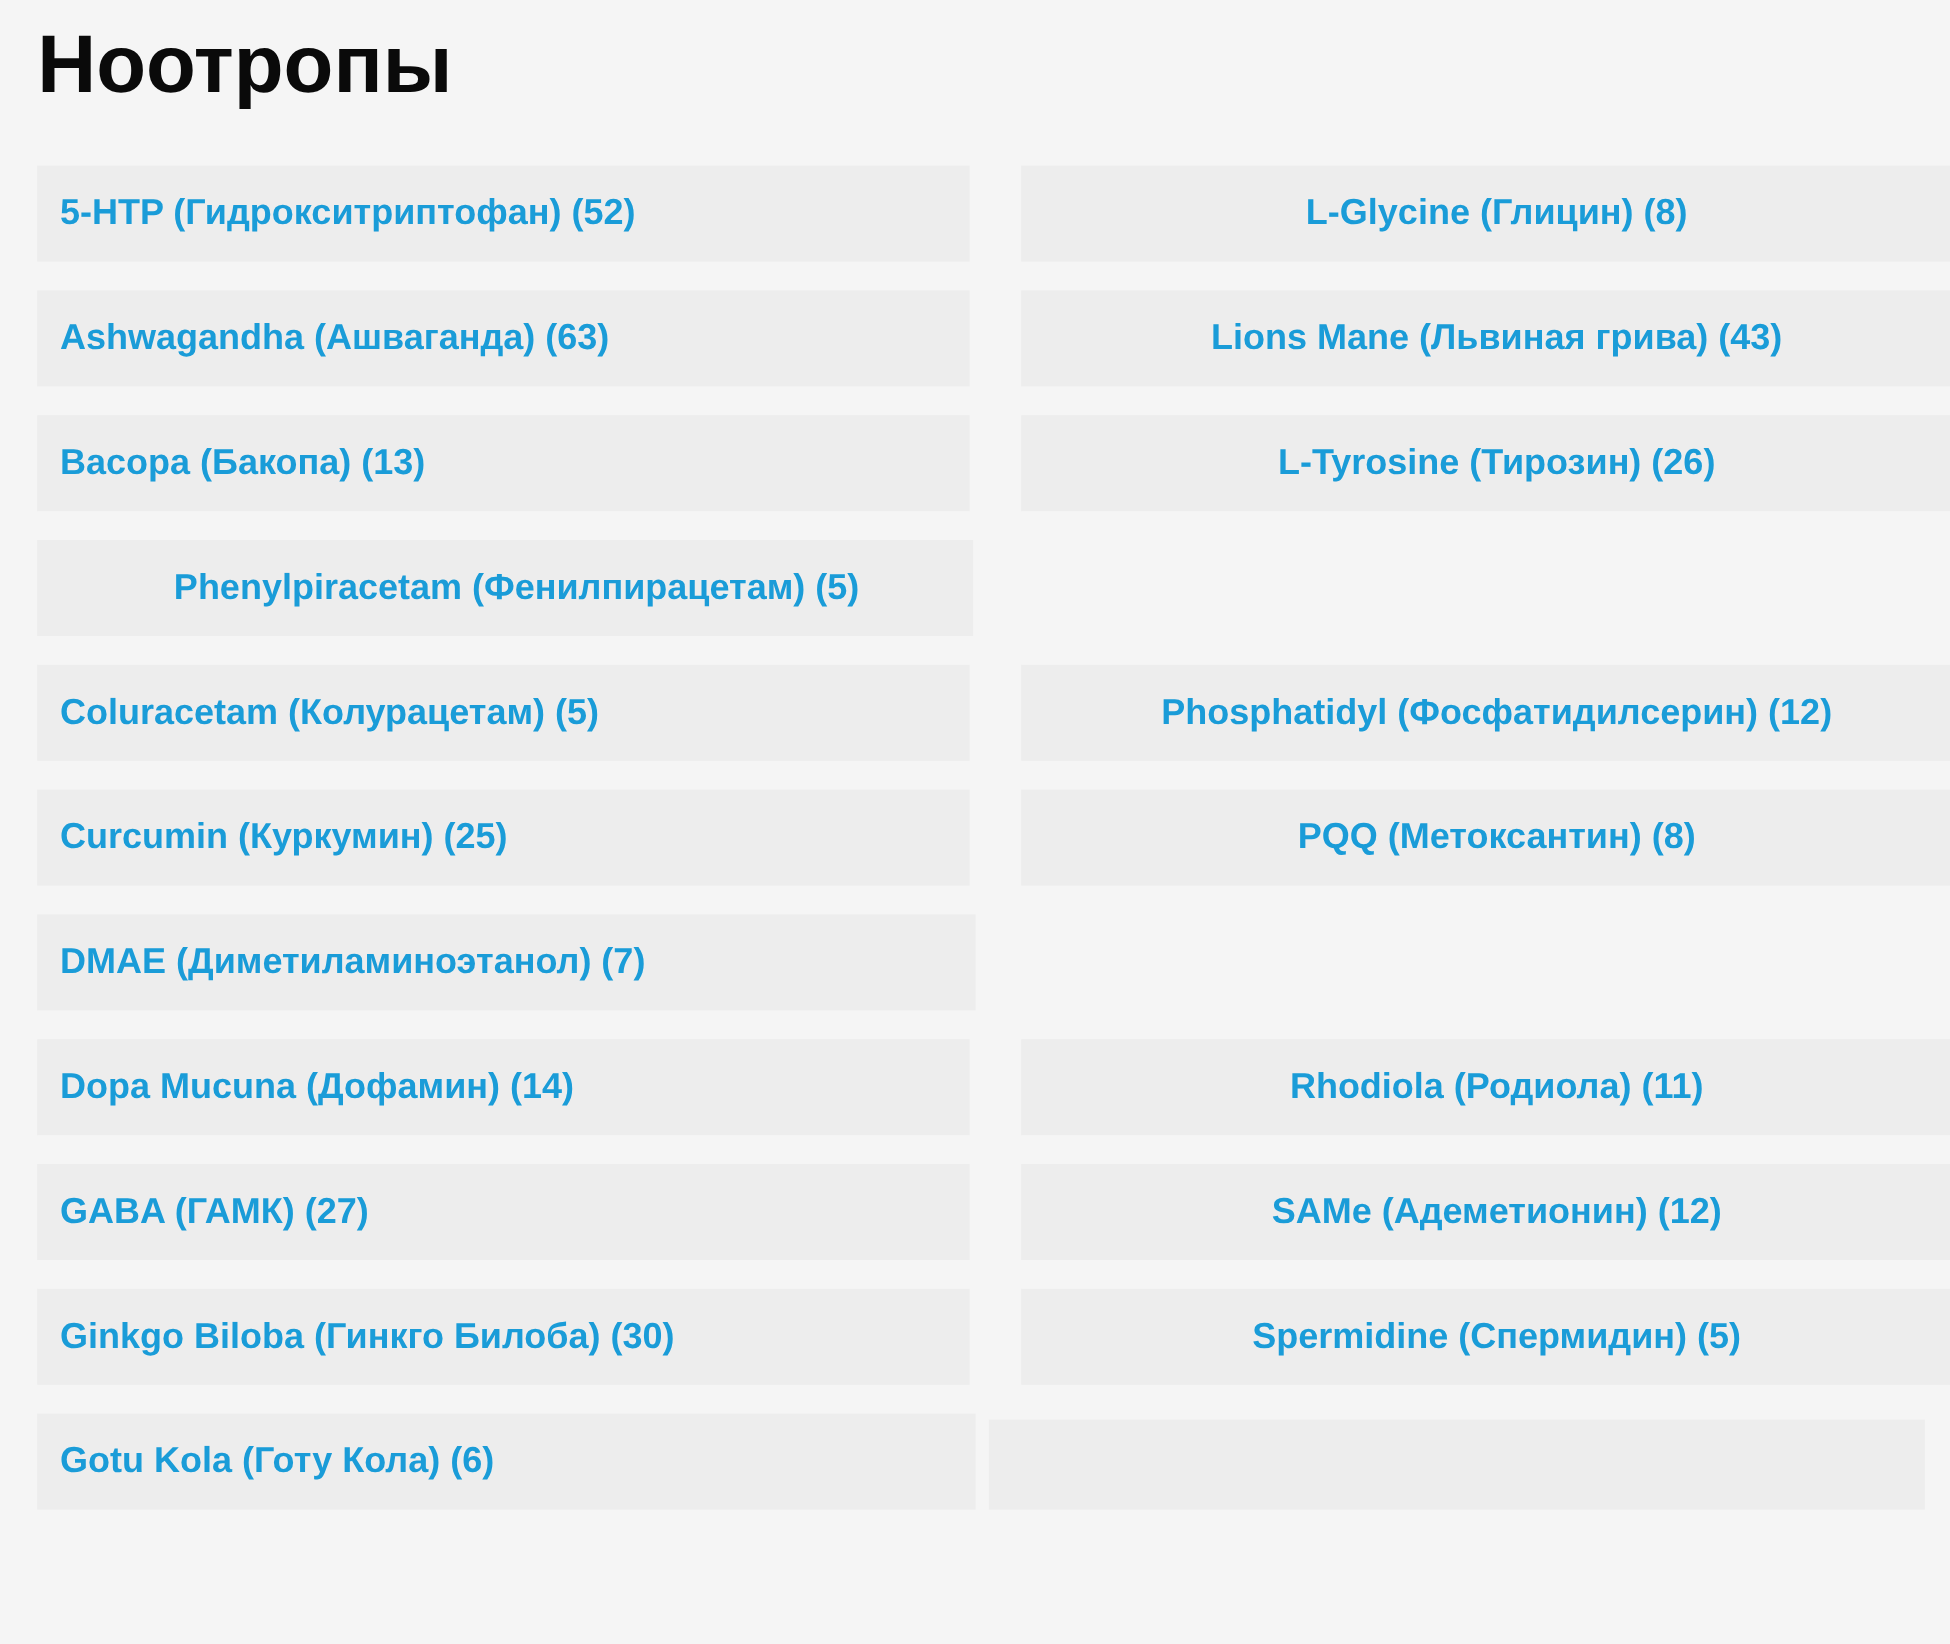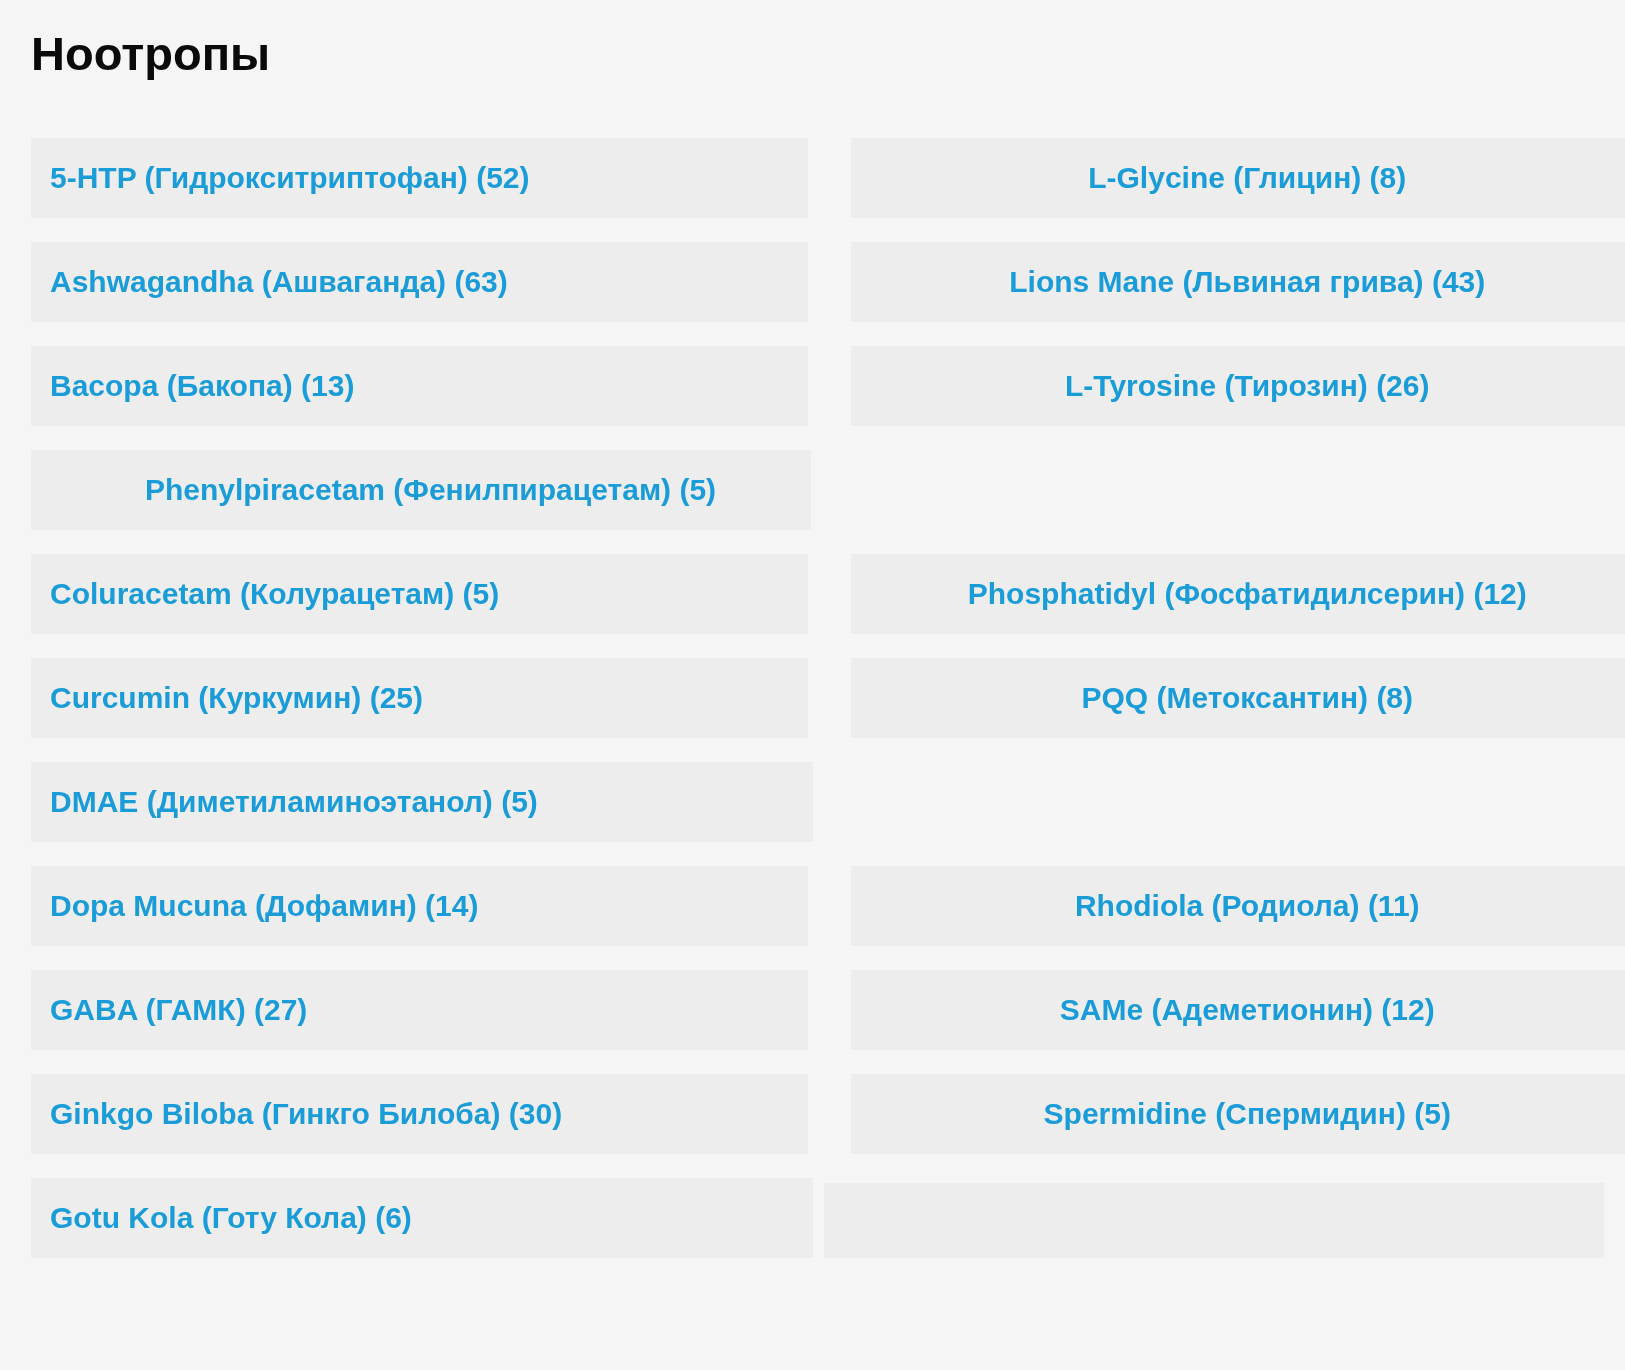--- a/index.html
+++ b/index.html
@@ -13,21 +13,21 @@
   html,body{margin:0;padding:0;}
   body{
     width:1625px;
     height:1370px;
     overflow:hidden;
     background:var(--bg);
     font-family:"Liberation Sans", sans-serif;
   }
   h1{
     margin:22px 0 52px 31px;
-    font-size:47px;
+    font-size:68px;
     line-height:64px;
     font-weight:700;
     color:var(--title);
     letter-spacing:0;
   }
   .list{
     margin-left:31px;
   }
   .row{
     display:flex;
@@ -112,21 +112,21 @@
       <div class="row">
         <div class="item cell-left">
           <a href="#">Curcumin (Куркумин) (25)</a>
         </div>
         <div class="item cell-right">
           <a href="#">PQQ (Метоксантин) (8)</a>
         </div>
       </div>
       <div class="row">
         <div class="item cell-left">
-          <a href="#">DMAE (Диметиламиноэтанол) (5)</a>
+          <a href="#">DMAE (Диметиламиноэтанол) (7)</a>
         </div>
       </div>
       <div class="row">
         <div class="item cell-left">
           <a href="#">Dopa Mucuna (Дофамин) (14)</a>
         </div>
         <div class="item cell-right">
           <a href="#">Rhodiola (Родиола) (11)</a>
         </div>
       </div>

